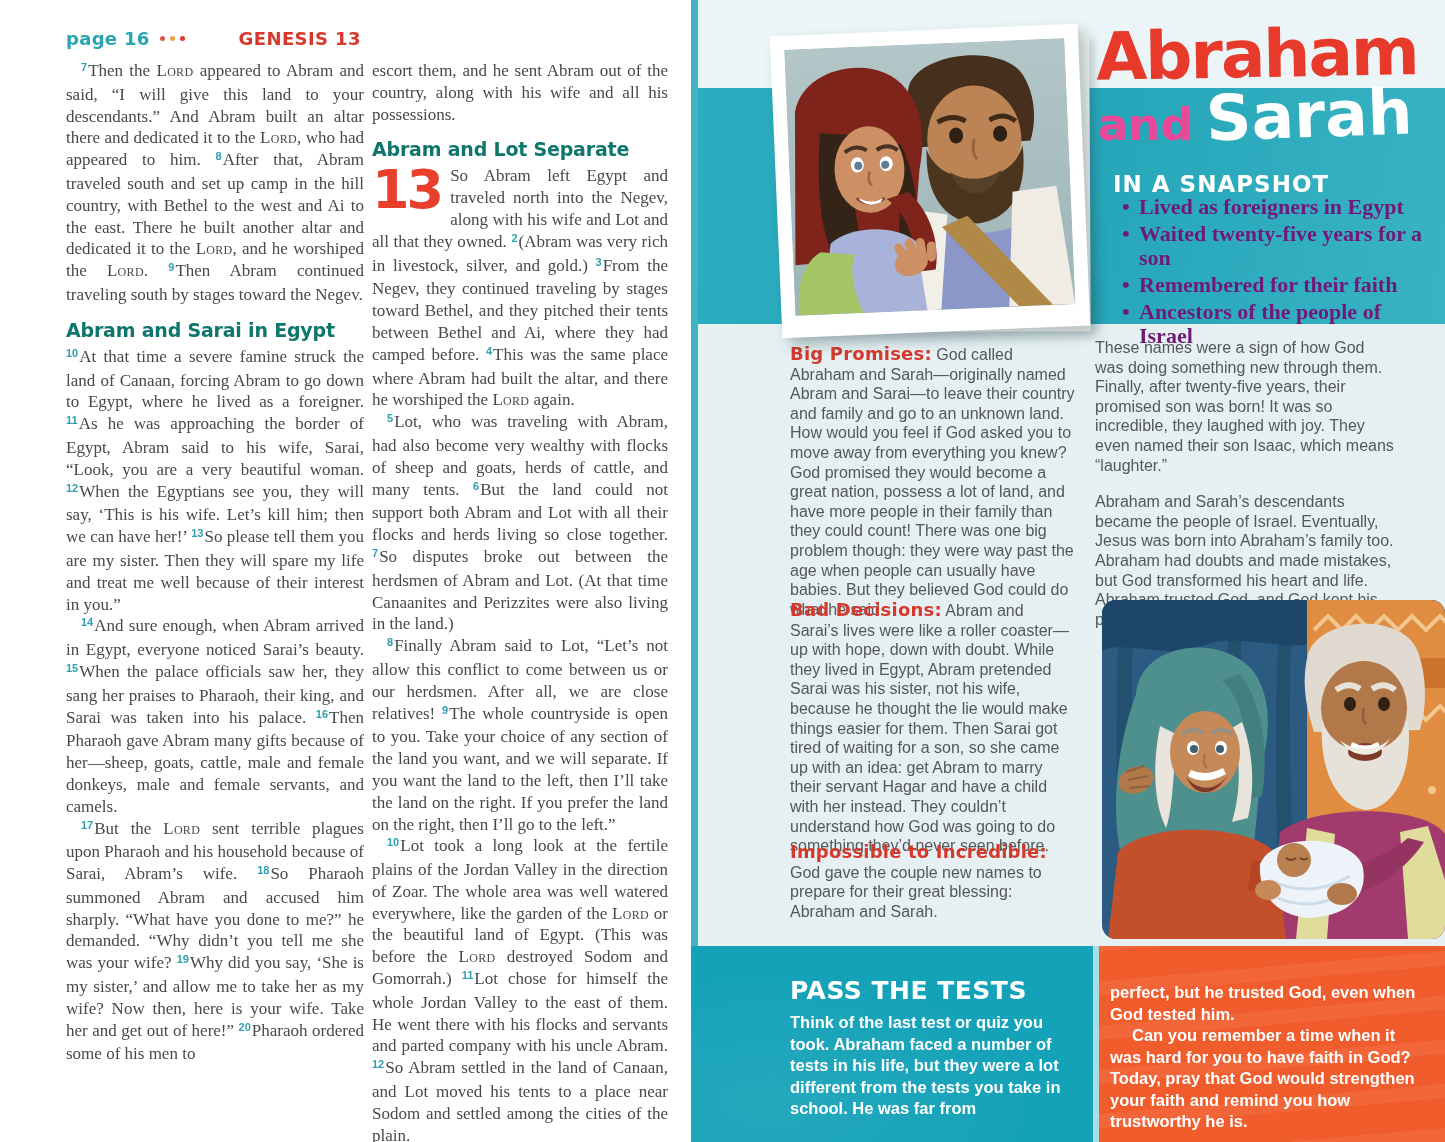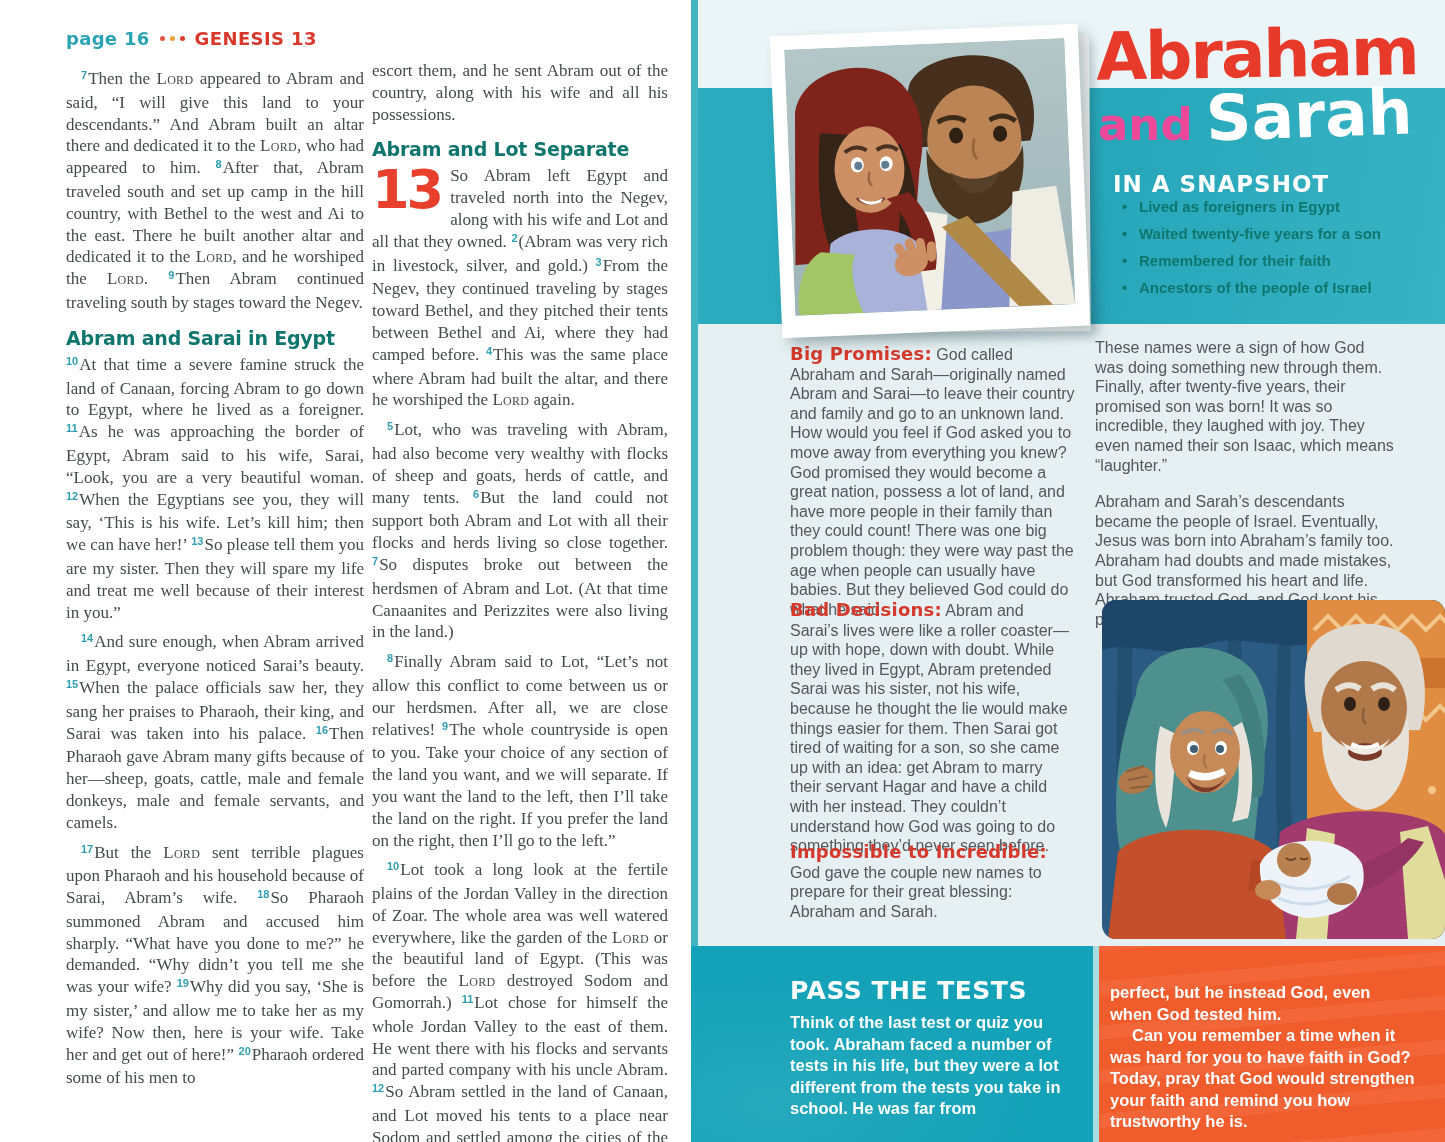--- a/index.html
+++ b/index.html
@@ -5,28 +5,28 @@
   html,body{margin:0;padding:0;background:#ffffff;}
   .page{position:relative;width:1445px;height:1142px;background:#ffffff;overflow:hidden;
         font-family:"Liberation Sans",sans-serif;}
 
   
   .page-hdr{position:absolute;left:66px;top:28px;display:flex;align-items:center;gap:7px;
             font-family:"DejaVu Sans",sans-serif;font-weight:bold;font-size:18px;}
   .page-num{color:#2aa3b2;letter-spacing:.3px;}
   .hdr-dots{display:flex;gap:5px;margin:0 3px;}
   .dot{width:5px;height:5px;border-radius:50%;display:inline-block;}
-  .book{color:#d8382b;letter-spacing:.4px;}
+  .book{color:#d8382b;letter-spacing:.4px;margin-left:44px;}
 
   .col{position:absolute;top:60px;font-family:"Liberation Serif",serif;font-size:17px;
        line-height:21.8px;color:#46494b;text-align:justify;}
   #col1{left:66px;width:298px;}
   #col2{left:372px;width:296px;}
   .col p{margin:0;}
-  .col p.ind{text-indent:15px;margin-top:8px;}
+  .col p.ind{text-indent:15px;}
   .sect{font-family:"DejaVu Sans",sans-serif;font-weight:bold;color:#0f766e;font-size:19px;
         line-height:22px;margin:13px 0 5px;text-align:left;letter-spacing:-.2px;}
   .vnum{font-family:"Liberation Sans",sans-serif;font-weight:bold;color:#2f9fb0;font-size:11px;
         position:relative;top:-5px;margin-right:1px;}
   .sc{font-variant:small-caps;letter-spacing:.3px;}
   .chnum{float:left;font-family:"DejaVu Sans",sans-serif;font-weight:bold;color:#e8402c;
          font-size:54px;line-height:44px;margin:3px 9px 0 0;letter-spacing:-3px;}
 
   
   .spine{position:absolute;left:691px;top:0;width:7px;height:1142px;background:#41b5c3;}
@@ -46,22 +46,22 @@
   .title-abraham{position:absolute;left:1096px;top:22px;z-index:4;font-family:"DejaVu Sans",sans-serif;
                  font-weight:bold;font-size:66px;line-height:1;color:#e83a2b;letter-spacing:-2px;
                  transform:rotate(-1deg);}
   .title-and{position:absolute;left:1098px;top:102px;z-index:4;font-family:"DejaVu Sans",sans-serif;
              font-weight:bold;font-size:45px;line-height:1;color:#ec4899;}
   .title-sarah{position:absolute;left:1206px;top:84px;z-index:4;font-family:"DejaVu Sans",sans-serif;
                font-weight:bold;font-size:63px;line-height:1;color:#ffffff;transform:rotate(-2deg);}
   .snap-h{position:absolute;left:1113px;top:171px;z-index:4;color:#ffffff;
           font-family:"DejaVu Sans",sans-serif;font-weight:bold;font-size:23px;letter-spacing:1px;}
   .snap-list{position:absolute;left:1122px;top:195px;width:318px;z-index:4;margin:0;padding:0;list-style:none;}
-  .snap-list li{position:relative;padding-left:17px;color:#0f766e;font-family:Liberation Sans, sans-serif;
-                font-weight:bold;font-size:15px;line-height:24px;margin-bottom:3px;}
+  .snap-list li{position:relative;padding-left:17px;color:#701a75;font-family:Liberation Serif, serif;
+                font-weight:bold;font-size:22px;line-height:24px;margin-bottom:3px;}
   .snap-list li::before{content:"\2022";position:absolute;left:0;top:0;}
 
   .fsec{position:absolute;left:790px;width:286px;z-index:2;}
   .fsec1{top:344px;} .fsec2{top:600px;} .fsec3{top:842px;}
   .fpara{margin:0;font-size:16px;line-height:19.6px;color:#53575a;text-align:left;}
   .lead{font-family:"DejaVu Sans",sans-serif;font-weight:bold;color:#d5392b;font-size:18px;
         letter-spacing:.2px;}
 
   .mid-right{position:absolute;left:1095px;top:338px;width:300px;z-index:2;}
   .mid-right p{margin:0 0 17px;font-size:16px;line-height:19.6px;color:#53575a;text-align:left;}
@@ -265,17 +265,17 @@
       <ellipse cx="166" cy="290" rx="13" ry="10" fill="#c68a58"></ellipse>
     </svg>
   </div>
 
   <div class="bt"></div>
   <div class="bdiv"></div>
   <div class="bo"></div>
   <div class="pass-h">PASS THE TESTS</div>
   <div class="pass-p">Think of the last test or quiz you took. Abraham faced a number of tests in his life, but they were a lot different from the tests you take in school. He was far from</div>
   <div class="orange-col" id="orange-col">
-      <p>perfect, but he instead God, even when God tested him.</p>
+      <p>perfect, but he trusted God, even when God tested him.</p>
       <p class="indented">Can you remember a time when it was hard for you to have faith in God? Today, pray that God would strengthen your faith and remind you how trustworthy he is.</p>
     </div>
 
 </div>
 
 </body></html>

